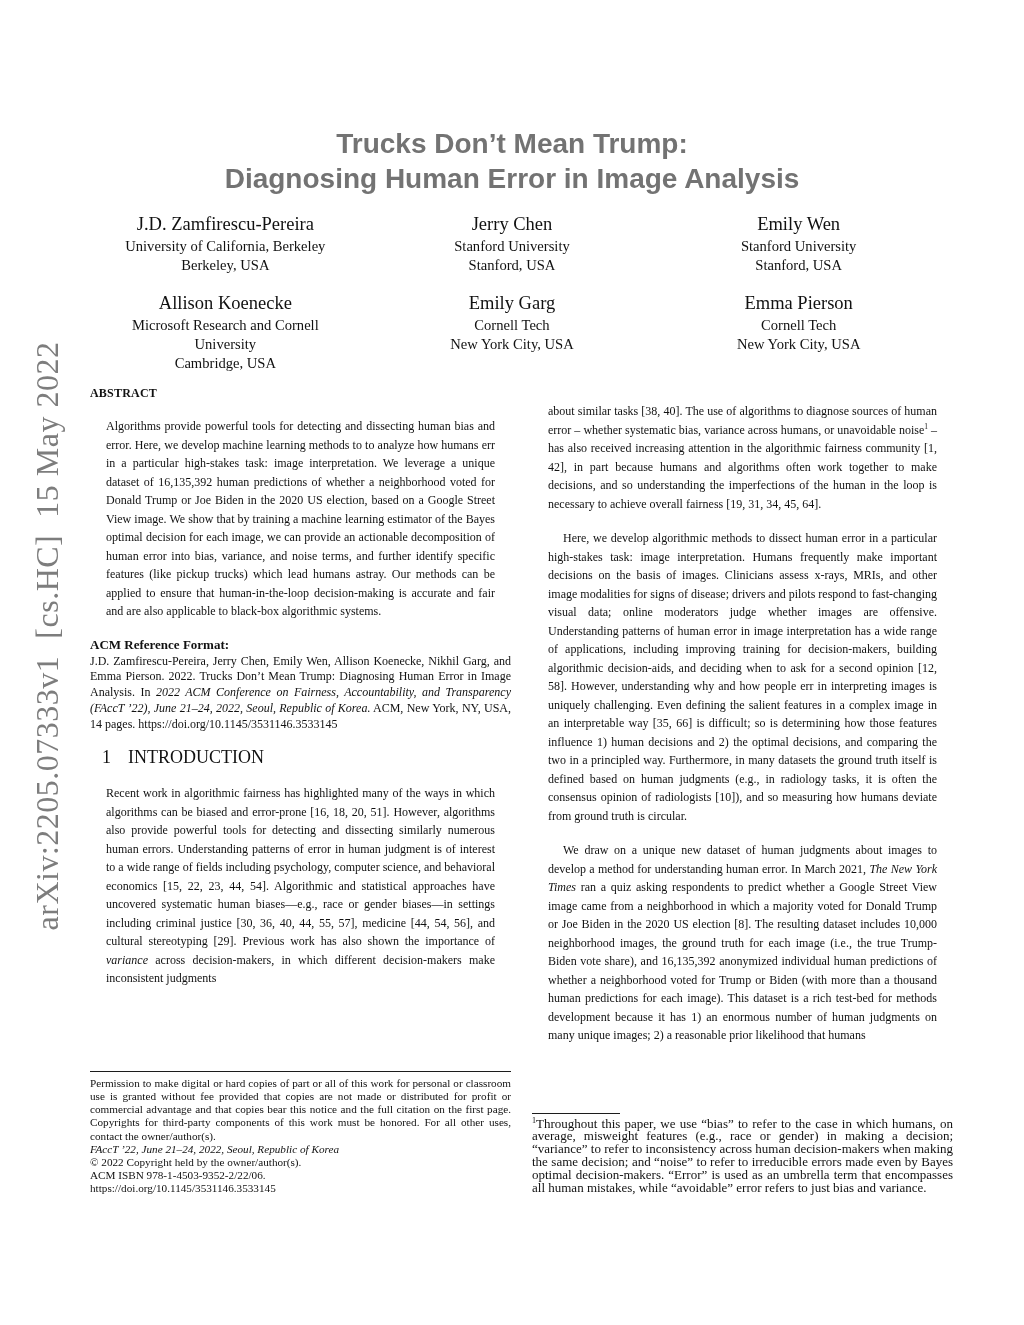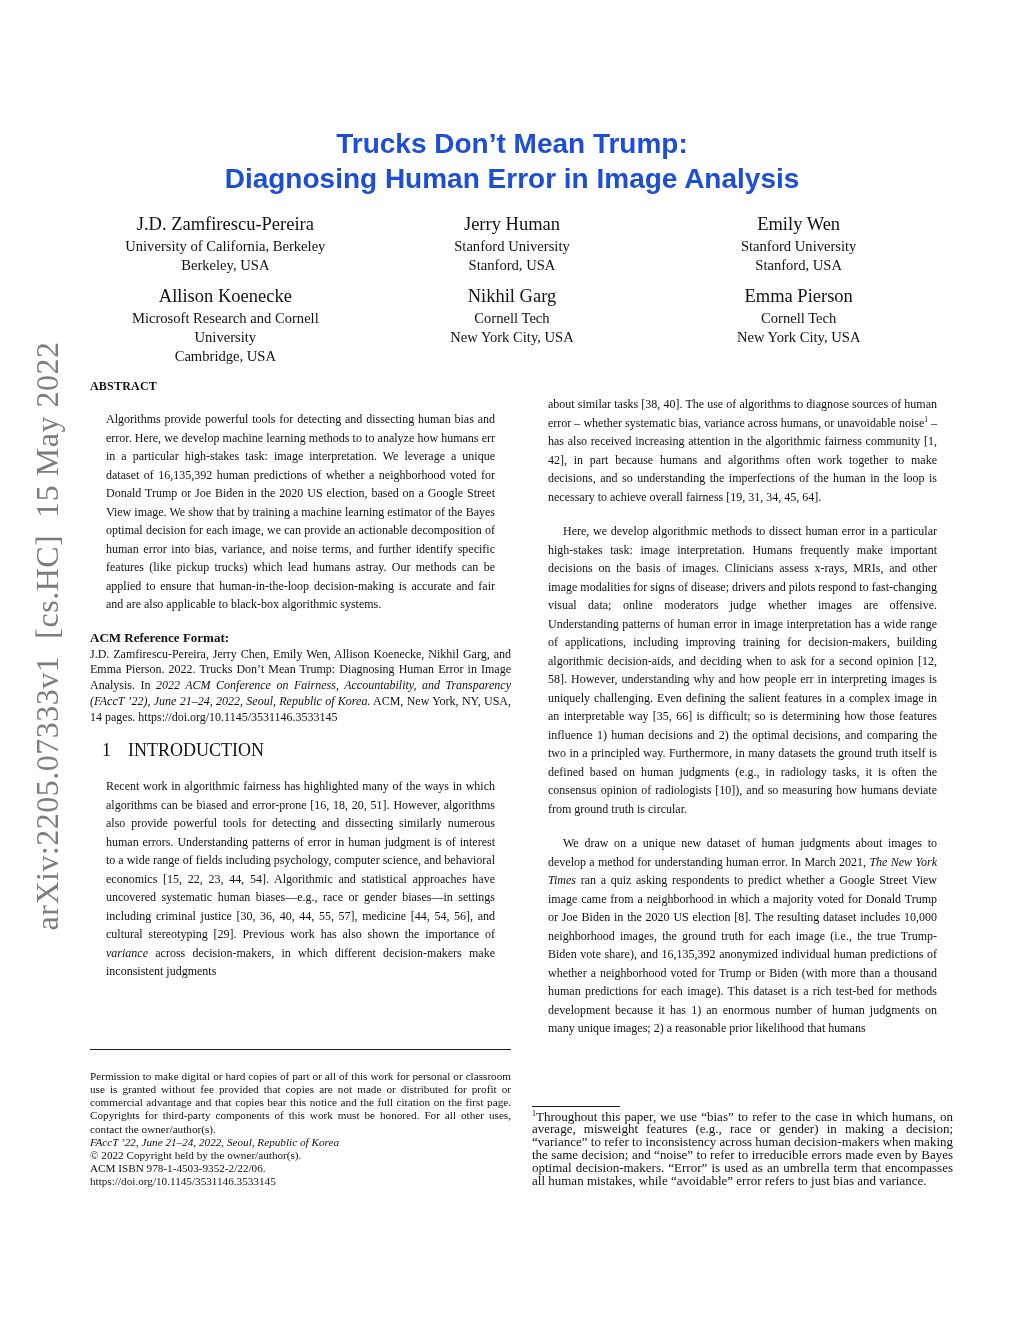--- a/index.html
+++ b/index.html
@@ -23,30 +23,30 @@
   }
 
   
   .title {
     margin-top: 126px;
     text-align: center;
     font-family: "Liberation Sans", sans-serif;
     font-weight: bold;
     font-size: 28px;
     line-height: 35px;
-    color: #1d4ed8;
+    color: #737373;
   }
 
   
   .authors {
     width: 860px;
     margin: 17px auto 0;
     display: grid;
     grid-template-columns: repeat(3, 1fr);
-    row-gap: 10px;
+    row-gap: 17px;
     text-align: center;
   }
   .author-name { font-size: 18.5px; line-height: 23px; margin-bottom: 1px; }
   .author-aff, .author-loc {
     font-size: 14.6px; line-height: 19px;
     max-width: 242px; margin: 0 auto;
   }
 
   
   .columns {
@@ -85,21 +85,21 @@
     font-family: Liberation Serif, serif;
   }
   p.ind { text-indent: 15px; }
   .it { font-style: italic; }
   sup { font-size: 0.62em; vertical-align: super; line-height: 0; }
 
   
   .footer-block {
     position: absolute; bottom: 0; left: 0; right: 0;
     border-top: 1.5px solid #1c1c1c;
-    padding-top: 20px;
+    padding-top: 5px;
     font-size: 11.2px;
     line-height: 13.1px;
   }
   .footer-block p { margin: 0; }
   .footer-permission { text-align: justify; }
 
   
   .footnote-block {
     position: absolute; bottom: 0; left: 0; right: 0;
     font-size: 13px;
@@ -120,36 +120,36 @@
     <div>Diagnosing Human Error in Image Analysis</div>
   </div>
 
   <div class="authors">
     <div class="author">
       <div class="author-name">J.D. Zamfirescu-Pereira</div>
       <div class="author-aff">University of California, Berkeley</div>
       <div class="author-loc">Berkeley, USA</div>
     </div>
     <div class="author">
-      <div class="author-name">Jerry Human</div>
+      <div class="author-name">Jerry Chen</div>
       <div class="author-aff">Stanford University</div>
       <div class="author-loc">Stanford, USA</div>
     </div>
     <div class="author">
       <div class="author-name">Emily Wen</div>
       <div class="author-aff">Stanford University</div>
       <div class="author-loc">Stanford, USA</div>
     </div>
     <div class="author">
       <div class="author-name">Allison Koenecke</div>
       <div class="author-aff">Microsoft Research and Cornell University</div>
       <div class="author-loc">Cambridge, USA</div>
     </div>
     <div class="author">
-      <div class="author-name">Nikhil Garg</div>
+      <div class="author-name">Emily Garg</div>
       <div class="author-aff">Cornell Tech</div>
       <div class="author-loc">New York City, USA</div>
     </div>
     <div class="author">
       <div class="author-name">Emma Pierson</div>
       <div class="author-aff">Cornell Tech</div>
       <div class="author-loc">New York City, USA</div>
     </div>
   </div>
 

